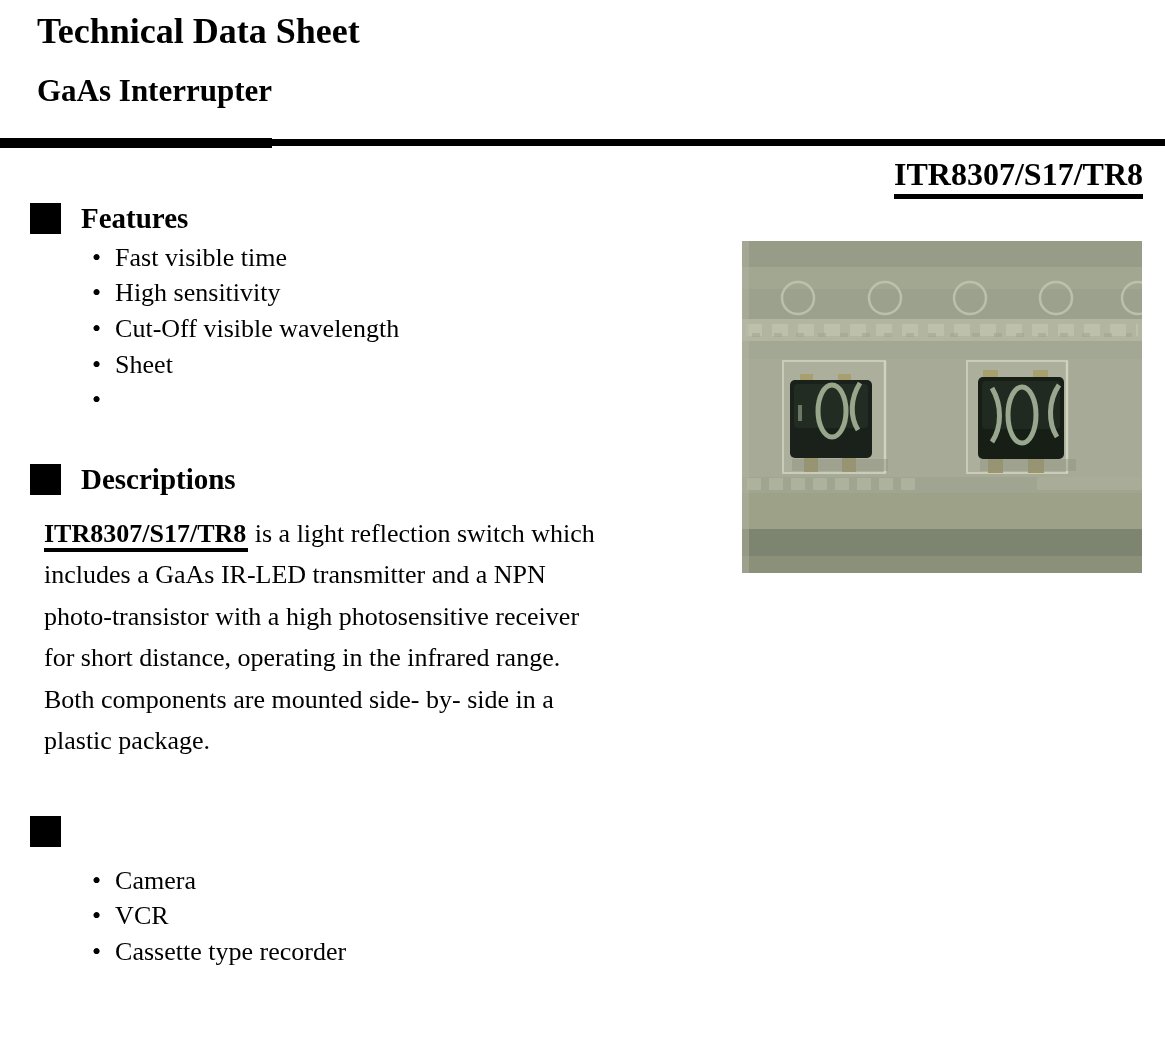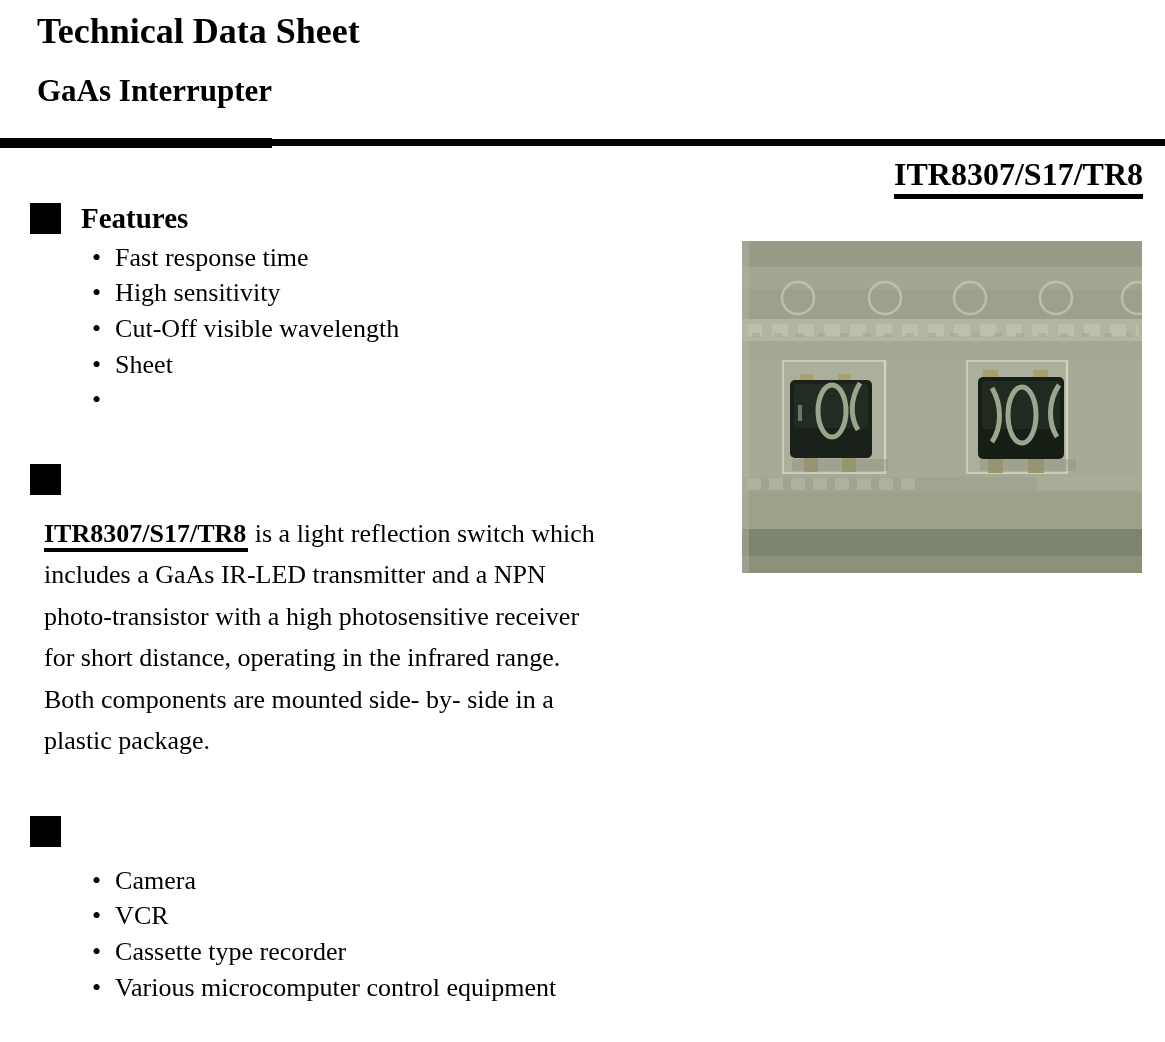--- a/index.html
+++ b/index.html
@@ -85,38 +85,39 @@
 <div class="abs rule-b"></div>
 
 <div class="abs part-number">ITR8307/S17/TR8</div>
 
 <div class="abs section features">
   <span class="marker"></span>
   <span class="section-label">Features</span>
 </div>
 <ul class="abs bullets features-list">
   <li>
-      <span>Fast response time</span>
+      <span>Fast visible time</span>
     </li>
   <li>
       <span>High sensitivity</span>
     </li>
   <li>
       <span>Cut-Off visible wavelength</span>
     </li>
   <li>
       <span>Sheet</span>
     </li>
   <li>
       <span></span>
     </li>
 </ul>
 
 <div class="abs section descriptions">
   <span class="marker"></span>
+  <span class="section-label">Descriptions</span>
 </div>
 <p class="abs desc"><span class="lead">ITR8307/S17/TR8</span><span> is a light reflection switch which includes a GaAs IR-LED transmitter and a NPN photo-transistor with a high photosensitive receiver for short distance, operating in the infrared range. Both components are mounted side- by- side in a plastic package.</span></p>
 
 <svg class="abs photo" viewBox="0 0 400 332" xmlns="http://www.w3.org/2000/svg" aria-hidden="true">
 
   <rect x="0" y="0" width="400" height="332" fill="#a0a591"></rect>
   <rect x="0" y="0" width="400" height="26" fill="#969c88"></rect>
   <rect x="0" y="26" width="400" height="24" fill="#a2a792"></rect>
   <rect x="0" y="48" width="400" height="30" fill="#9ba18d"></rect>
 
@@ -179,16 +180,13 @@
 <ul class="abs bullets applications-list">
   <li>
       <span>Camera</span>
     </li>
   <li>
       <span>VCR</span>
     </li>
   <li>
       <span>Cassette type recorder</span>
     </li>
-  <li>
-      <span>Various microcomputer control equipment</span>
-    </li>
 </ul>
 
 </body></html>

